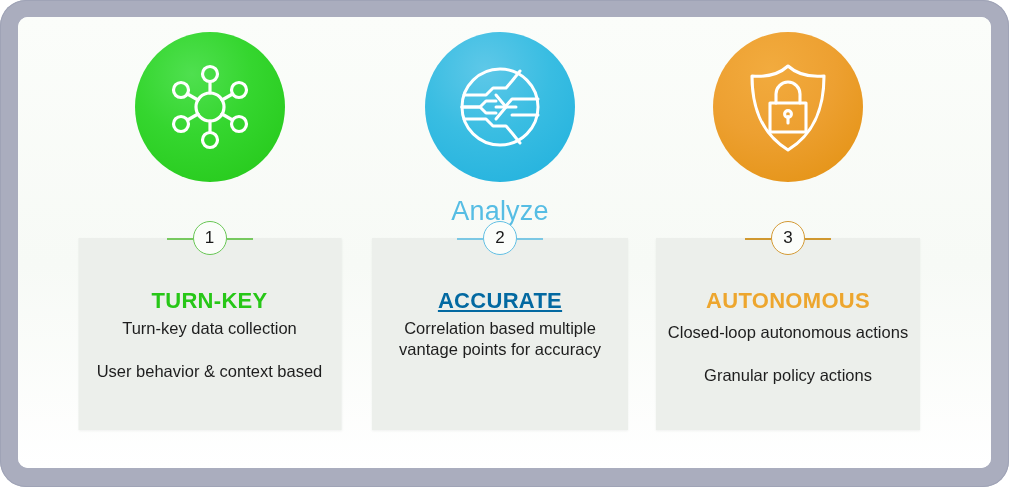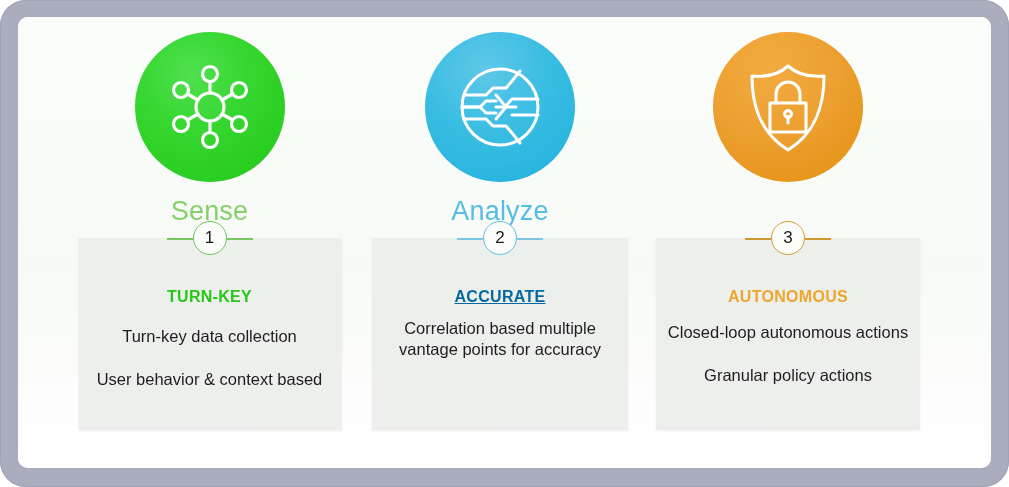--- a/index.html
+++ b/index.html
@@ -156,33 +156,33 @@
   .c2 .rule { background: #7cc8e4; }
   .c3 .rule { background: #d0982f; }
 
   
   .card-title {
     position: absolute;
     top: 50px;
     left: 0;
     width: 100%;
     text-align: center;
-    font-size: 16px;
+    font-size: 22px;
     font-weight: bold;
     letter-spacing: 0.3px;
   }
   .c1 .card-title { color: #27c717; }
   .c2 .card-title { color: #0369a1; text-decoration: underline; }
   .c3 .card-title { color: #eda62e; }
 
   .card-body {
     position: absolute;
     left: 9px;
     right: 9px;
-    top: 88px;
+    top: 80px;
   }
   .card-line {
     text-align: center;
     color: #1e1e1e;
     font-size: 16.5px;
     line-height: 21px;
     margin-bottom: 22px;
   }
   .c2 .card-body { top: 80px; }
   .c3 .card-body { top: 84px; }
@@ -210,21 +210,20 @@
                 <line x1="48" y1="22.5" x2="48" y2="34"></line>
                 <line x1="48" y1="62" x2="48" y2="73.5"></line>
                 <line x1="25.5" y1="35" x2="36" y2="41"></line>
                 <line x1="70.5" y1="35" x2="60" y2="41"></line>
                 <line x1="25.5" y1="61" x2="36" y2="55"></line>
                 <line x1="70.5" y1="61" x2="60" y2="55"></line>
               </svg>
             </span>
           </div>
 
-          <div class="stage-label">Sense</div>
 
           <div class="badge-wrap">
             <div class="rule left"></div>
             <div class="rule right"></div>
             <div class="badge">1</div>
           </div>
 
           <div class="card">
             <div class="card-title">TURN-KEY</div>
             <div class="card-body">

